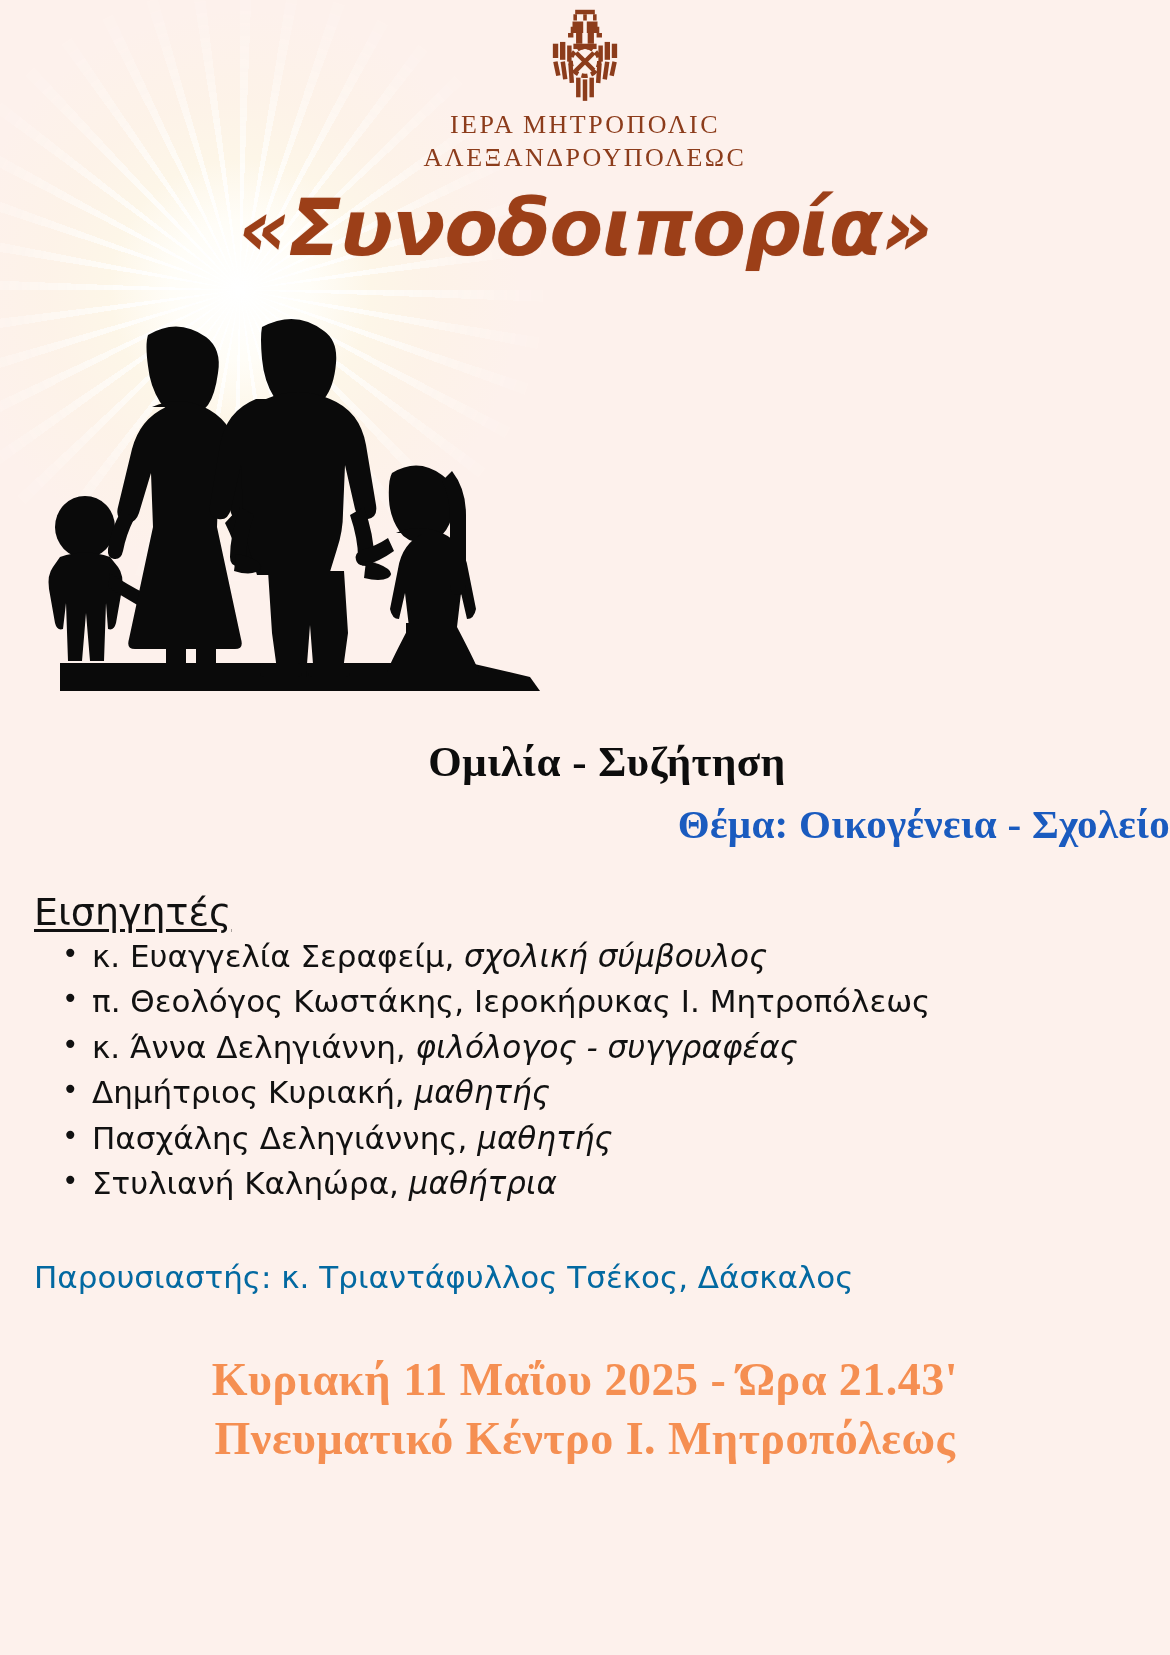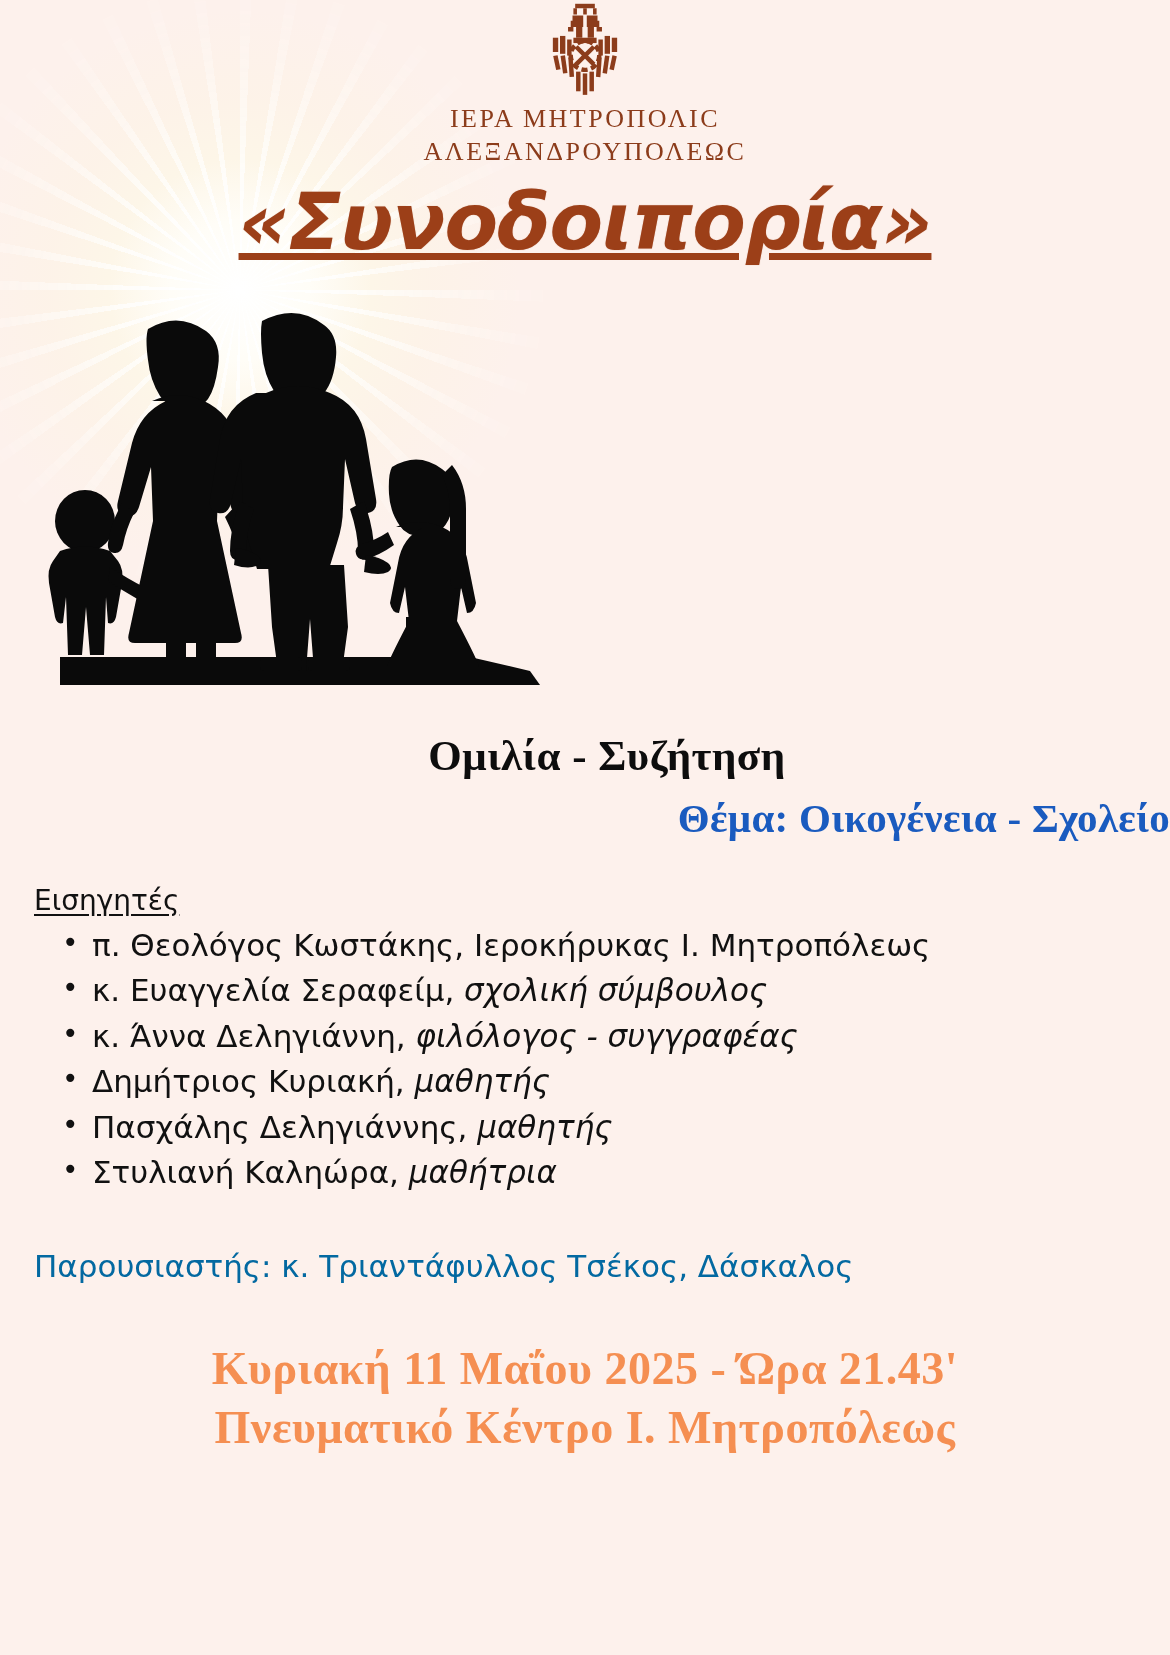--- a/index.html
+++ b/index.html
@@ -55,21 +55,21 @@
         rgba(255,248,232,0.0) 2.2deg 9deg);
     -webkit-mask-image: radial-gradient(circle at 50% 50%, #000 6%, rgba(0,0,0,0.85) 26%, rgba(0,0,0,0.35) 50%, rgba(0,0,0,0) 72%);
             mask-image: radial-gradient(circle at 50% 50%, #000 6%, rgba(0,0,0,0.85) 26%, rgba(0,0,0,0.35) 50%, rgba(0,0,0,0) 72%);
     opacity: .9;
   }
 
   
   .header {
     position: relative;
     z-index: 5;
-    padding-top: 2px;
+    padding-top: 8px;
     text-align: center;
   }
   .emblem {
     display: block;
     margin: 0 auto;
     width: 108px;
     height: 100px;
   }
   .org-line {
     color: #8c3c1b;
@@ -87,21 +87,20 @@
     text-align: center;
     margin-top: 14px;
     color: #9c3f18;
     font-family: "DejaVu Sans", sans-serif;
     font-style: italic;
     font-weight: 700;
     font-size: 78px;
     letter-spacing: -1px;
     line-height: 1;
     text-shadow: 0 0 1px rgba(156,63,24,.4);
-    text-decoration: underline;
   }
 
   
   .artwork {
     position: relative;
     z-index: 4;
     height: 390px;
     margin-top: 44px;
   }
   .artwork svg { display:block; width: 1170px; height: 390px; }
@@ -134,24 +133,23 @@
 
   
   .speakers {
     position: relative;
     z-index: 6;
     margin: 42px 0 0 34px;
     color: #111;
   }
   .speakers-label {
     font-family: "DejaVu Sans", sans-serif;
-    font-size: 28px;
+    font-size: 38px;
     text-decoration: underline;
     text-underline-offset: 4px;
-    margin-bottom: 6px;
   }
   ul.speaker-list {
     list-style: none;
     margin: 0;
     padding: 0 0 0 24px;
   }
   ul.speaker-list li {
     position: relative;
     font-family: "DejaVu Sans", sans-serif;
     font-size: 31px;
@@ -459,26 +457,26 @@
     </svg>
   </div>
 
   <div class="talk-heading">Ομιλία -  Συζήτηση</div>
   <div class="talk-subject">Θέμα: Οικογένεια - Σχολείο</div>
 
   <div class="speakers">
     <div class="speakers-label">Εισηγητές</div>
     <ul class="speaker-list">
       <li>
+        <span>κ. Ευαγγελία Σεραφείμ,</span>
+        <span class="role-italic">σχολική σύμβουλος</span>
+      </li>
+      <li>
         <span>π. Θεολόγος Κωστάκης,</span>
         <span>Ιεροκήρυκας Ι. Μητροπόλεως</span>
-      </li>
-      <li>
-        <span>κ. Ευαγγελία Σεραφείμ,</span>
-        <span class="role-italic">σχολική σύμβουλος</span>
       </li>
       <li>
         <span>κ. Άννα Δεληγιάννη,</span>
         <span class="role-italic">φιλόλογος - συγγραφέας</span>
       </li>
       <li>
         <span>Δημήτριος Κυριακή,</span>
         <span class="role-italic">μαθητής</span>
       </li>
       <li>

